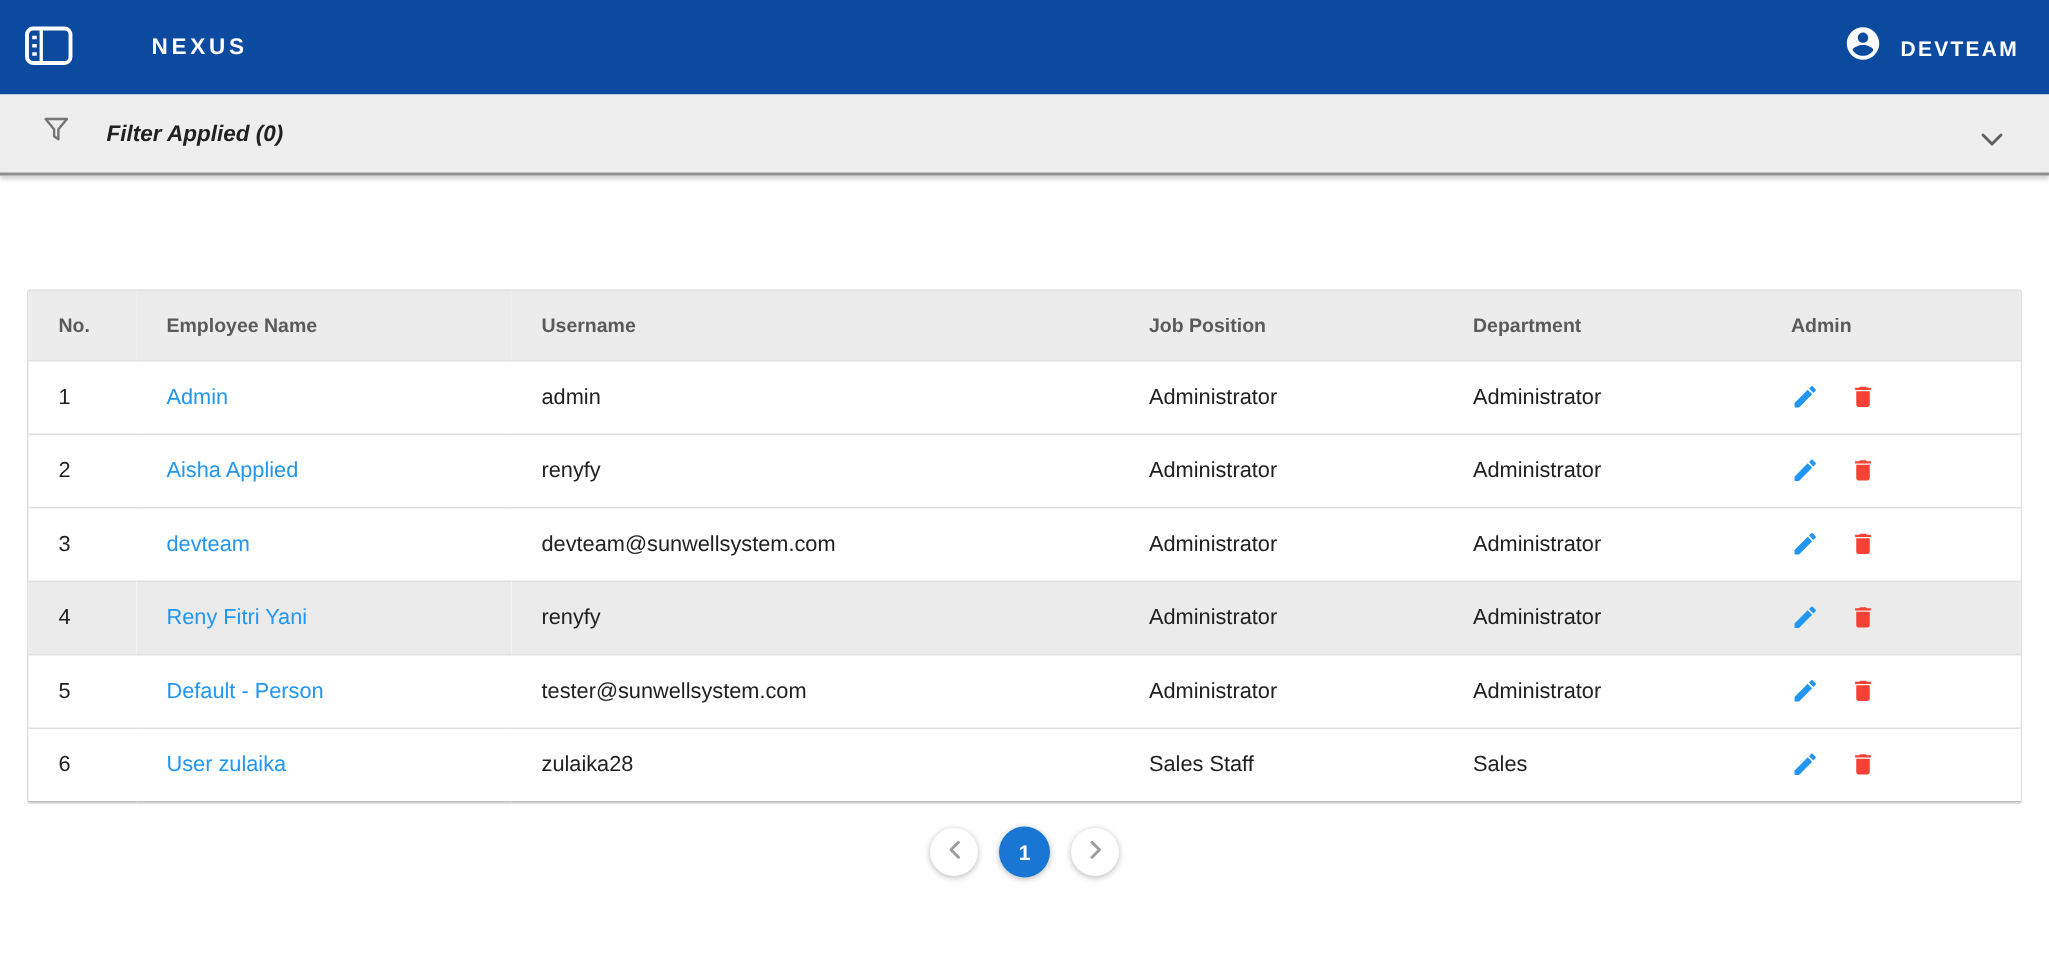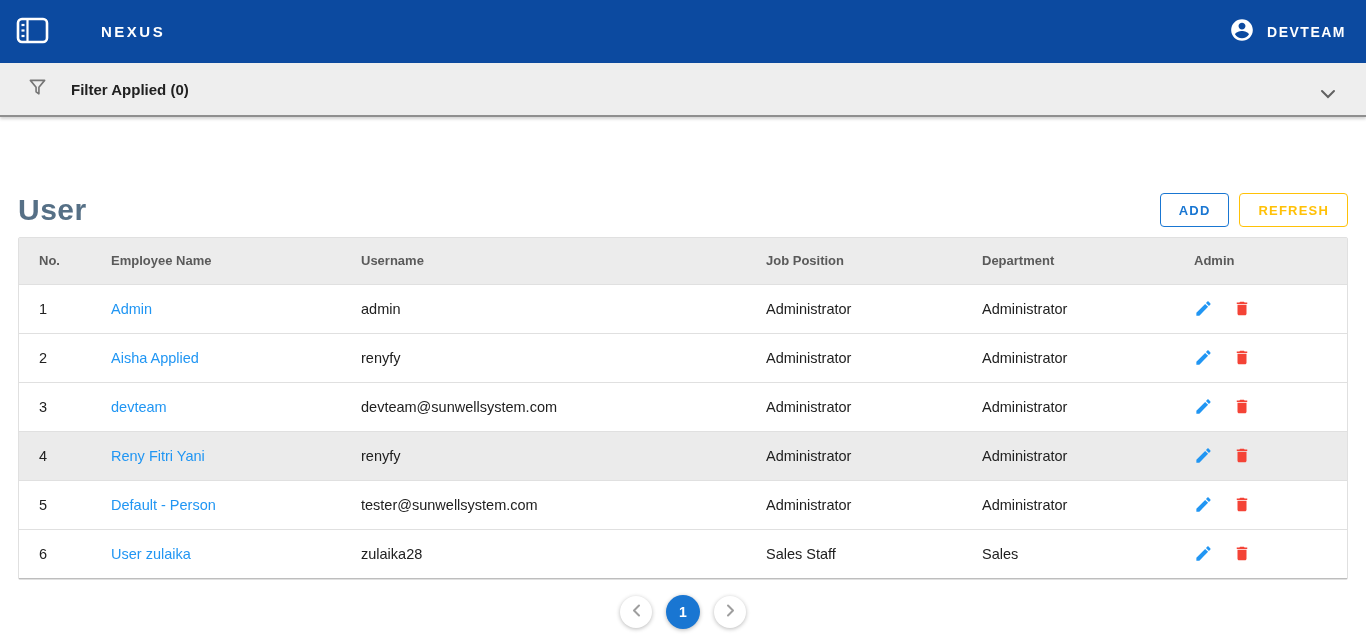--- a/index.html
+++ b/index.html
@@ -48,20 +48,21 @@
   .filterbar {
     height: 54px;
     background: #eeeeee;
     display: flex;
     align-items: center;
     padding: 0 28px;
     border-bottom: 2px solid #8f8f8f;
     box-shadow: 0 2px 3px rgba(0,0,0,0.18);
     position: relative;
     cursor: pointer;
+    font-style: italic;
   }
   .filterbar-label {
     font-size: 15px;
     font-weight: 700;
     color: #212121;
     margin-left: 24px;
   }
   .filterbar-chevron { position: absolute; right: 30px; top: 22px; }
 
   
@@ -190,27 +191,20 @@
   </span>
   <span class="filterbar-label">Filter Applied (0)</span>
   <span class="filterbar-chevron">
     <svg width="16" height="10" viewBox="0 0 16 10">
       <polyline points="2,2 8,8 14,2" fill="none" stroke="#616161" stroke-width="2" stroke-linecap="round"></polyline>
     </svg>
   </span>
 </div>
 
 <main class="main">
-  <div class="page-head">
-    <h1 class="page-title">User</h1>
-    <div class="head-buttons">
-      <button class="btn btn-add">ADD</button>
-      <button class="btn btn-refresh">REFRESH</button>
-    </div>
-  </div>
 
   <div class="table-wrap">
     <table>
       <colgroup>
         <col class="c-no">
           <col class="c-name">
           <col class="c-user">
         <col class="c-pos">
           <col class="c-dept">
           <col class="c-act">

